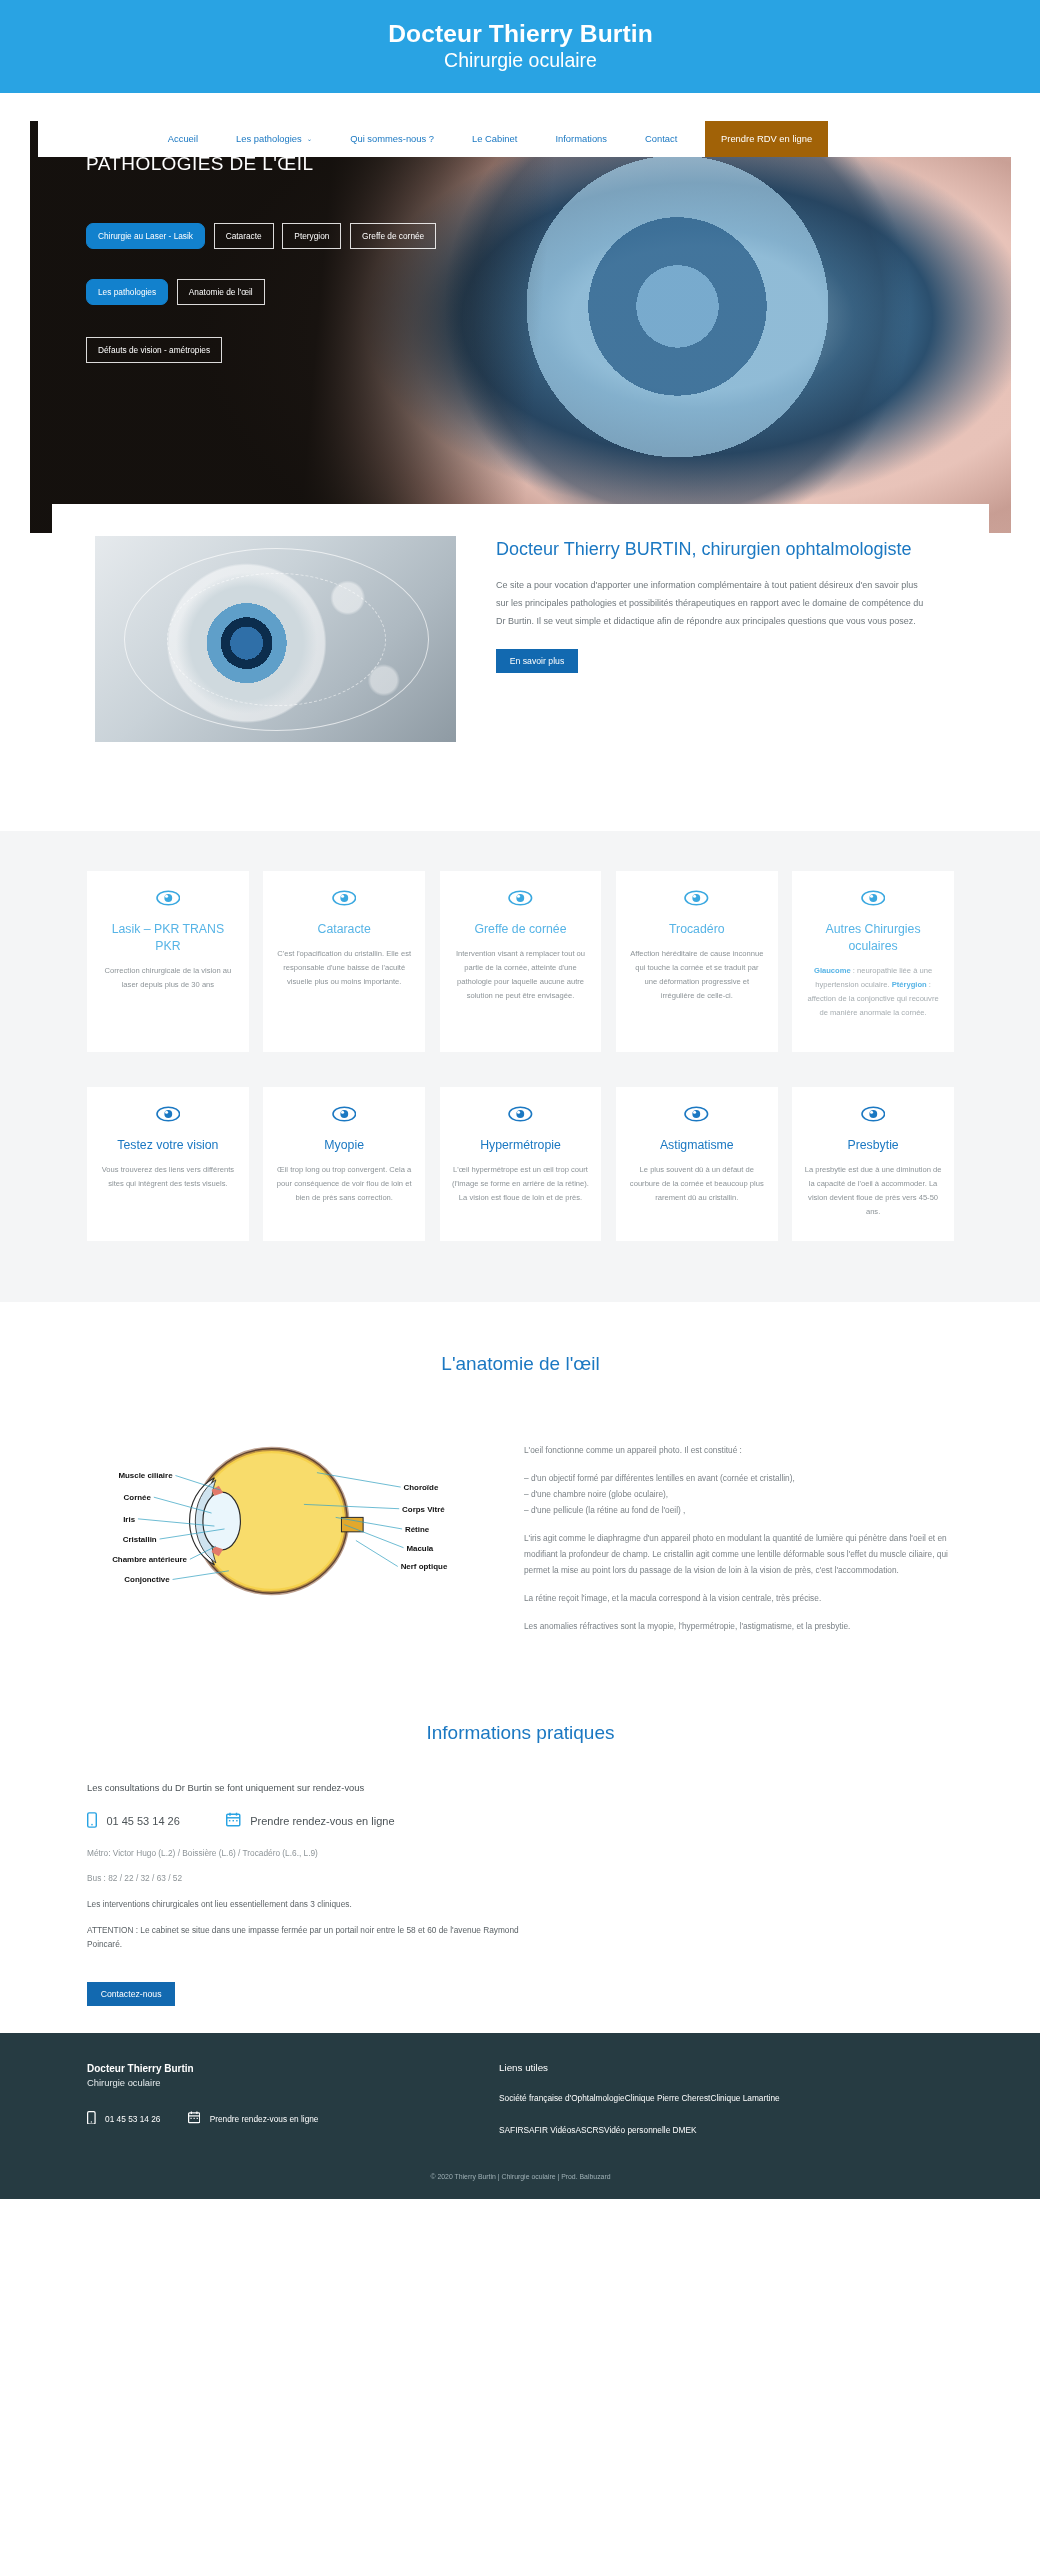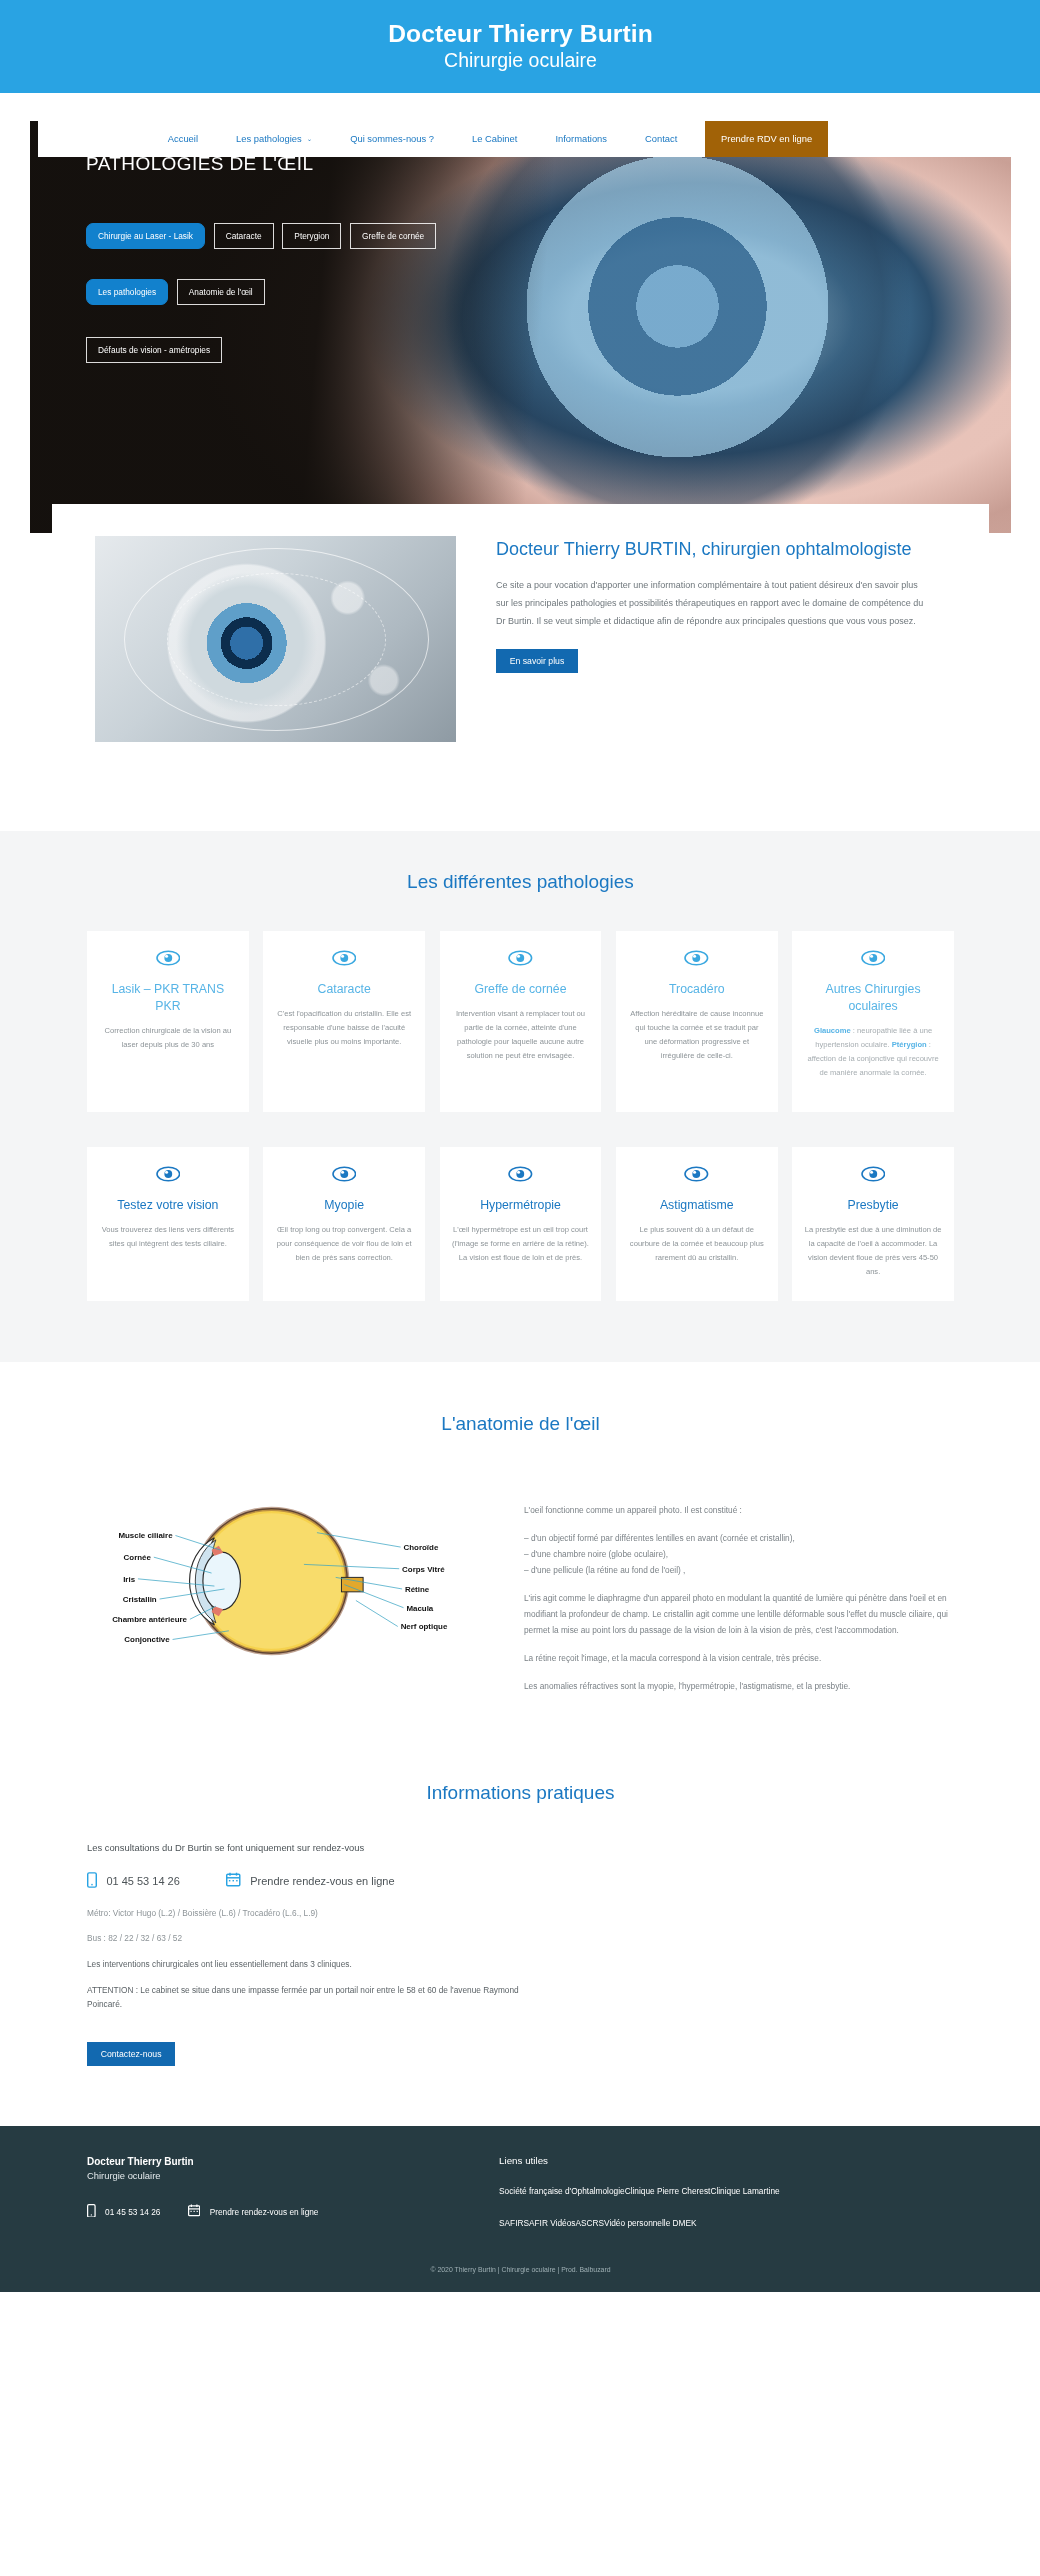--- a/index.html
+++ b/index.html
@@ -265,21 +265,21 @@
   .anatomy-text p {
     font-size: 8.3px;
     line-height: 1.95;
     color: #7b8287;
     margin-bottom: 11.6px;
   }
   .anatomy-text p.tight { margin-bottom: 11.6px; }
   .anatomy-text .li { margin: 0; }
 
   
-  .infos { background: #ffffff; padding: 33px 0 60px; }
+  .infos { background: #ffffff; padding: 33px 0 27px; }
   .infos-inner { width: 867px; margin: 0 auto; }
   .infos-lead {
     font-size: 9.4px;
     color: #4c5357;
     margin: 24.6px 0 19px;
   }
   .contact-row {
     display: flex;
     align-items: center;
     gap: 14.5px;
@@ -393,21 +393,20 @@
     <div class="about-img"></div>
     <div class="about-body">
       <h2 class="about-title">Docteur Thierry BURTIN, chirurgien ophtalmologiste</h2>
       <p class="about-text">Ce site a pour vocation d'apporter une information complémentaire à tout patient désireux d'en savoir plus sur les principales pathologies et possibilités thérapeutiques en rapport avec le domaine de compétence du Dr Burtin. Il se veut simple et didactique afin de répondre aux principales questions que vous vous posez.</p>
       <button class="btn-blue">En savoir plus</button>
     </div>
   </div>
 </section>
 
 <section class="patho">
-  <h2 class="section-title">Les différentes pathologies</h2>
 
   <div class="card-row">
     <div class="card tall">
       <span class="card-icon">
         <svg width="24.6" height="16" viewBox="0 0 34 22">
             <ellipse cx="17" cy="11" rx="15.6" ry="9.4" fill="none" stroke="#3aa8e0" stroke-width="2.2"></ellipse>
             <circle cx="17" cy="11" r="5.4" fill="#3aa8e0"></circle>
             <circle cx="14.6" cy="8.6" r="2.1" fill="#ffffff"></circle>
           </svg>
       </span>
@@ -469,21 +468,21 @@
   <div class="card-row">
     <div class="card">
       <span class="card-icon">
         <svg width="24.6" height="16" viewBox="0 0 34 22">
             <ellipse cx="17" cy="11" rx="15.6" ry="9.4" fill="none" stroke="#1b78c2" stroke-width="2.2"></ellipse>
             <circle cx="17" cy="11" r="5.4" fill="#1b78c2"></circle>
             <circle cx="14.6" cy="8.6" r="2.1" fill="#ffffff"></circle>
           </svg>
       </span>
       <div class="card-title dark">Testez votre vision</div>
-      <div class="card-text">Vous trouverez des liens vers différents sites qui intègrent des tests ciliaire.</div>
+      <div class="card-text">Vous trouverez des liens vers différents sites qui intègrent des tests visuels.</div>
     </div>
 
     <div class="card">
       <span class="card-icon">
         <svg width="24.6" height="16" viewBox="0 0 34 22">
             <ellipse cx="17" cy="11" rx="15.6" ry="9.4" fill="none" stroke="#1b78c2" stroke-width="2.2"></ellipse>
             <circle cx="17" cy="11" r="5.4" fill="#1b78c2"></circle>
             <circle cx="14.6" cy="8.6" r="2.1" fill="#ffffff"></circle>
           </svg>
       </span>

